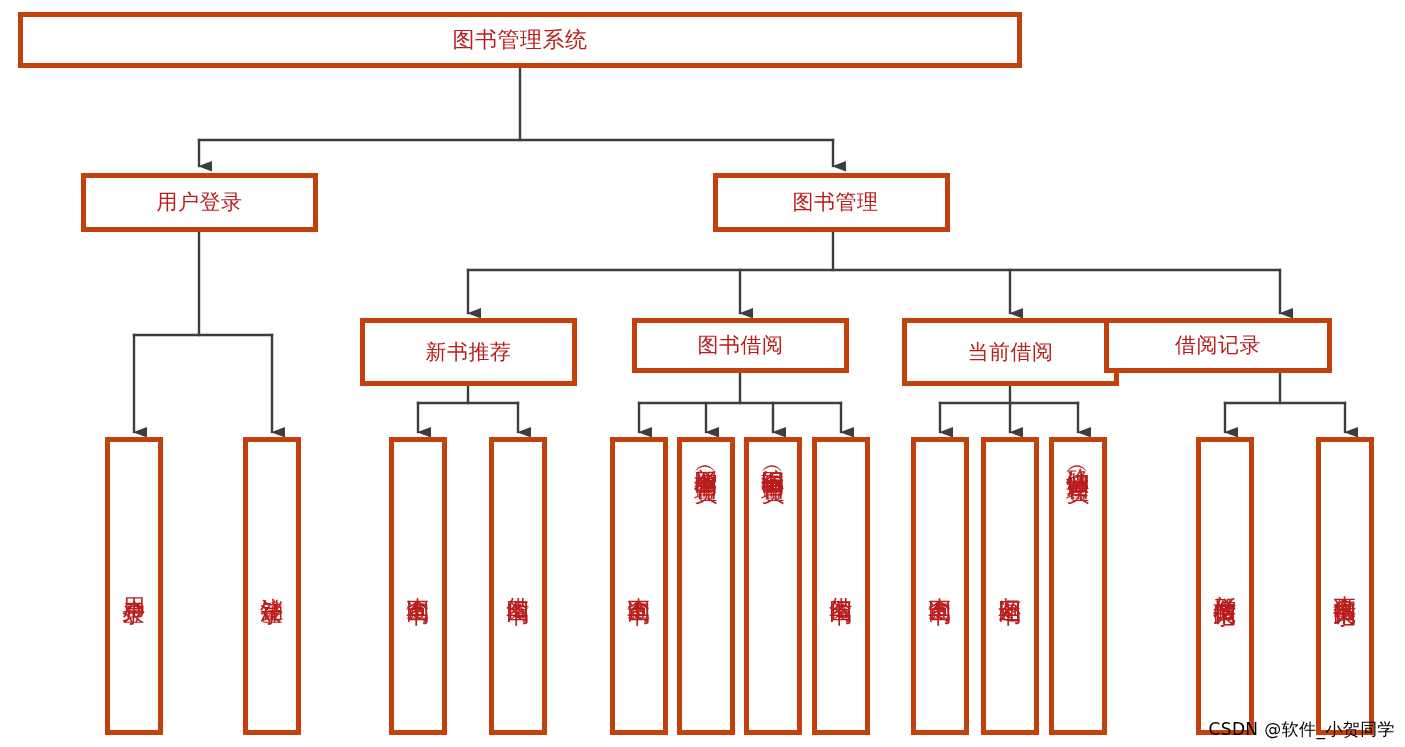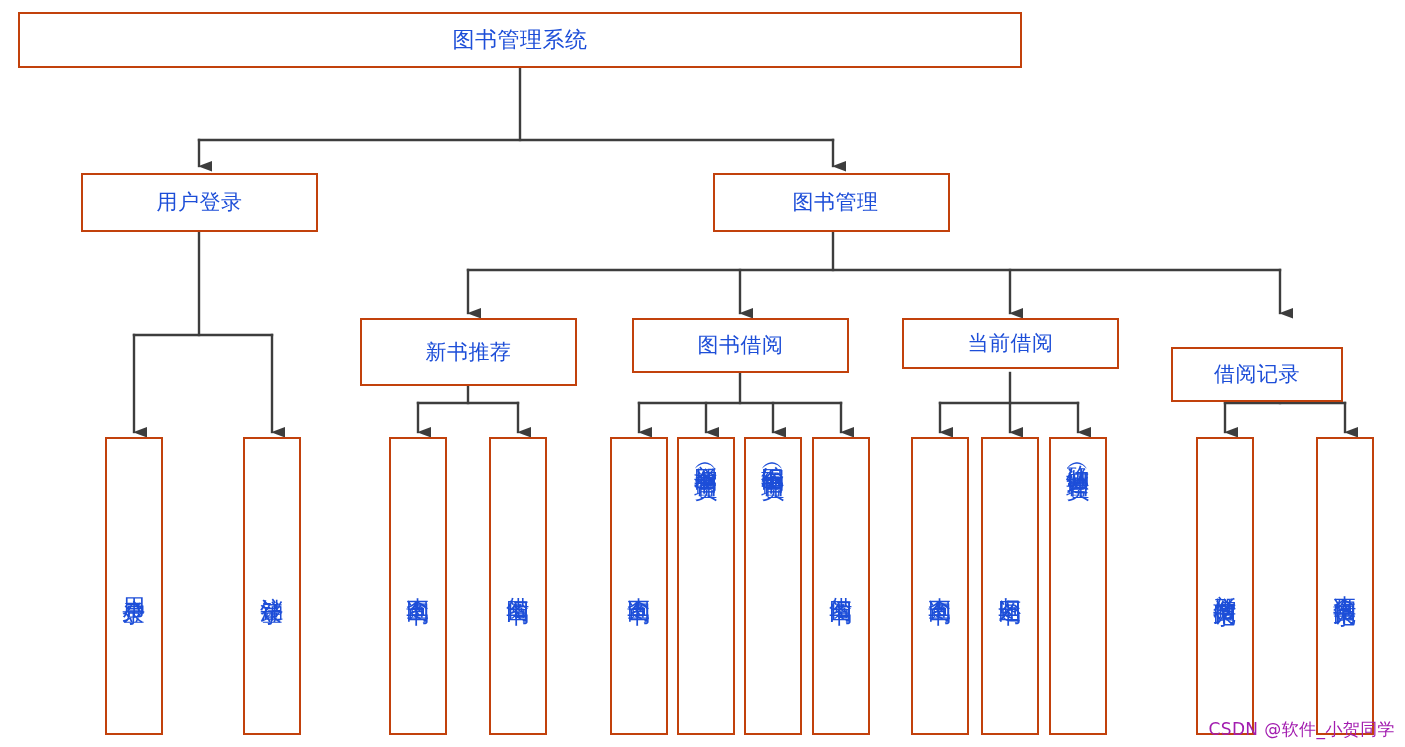--- a/index.html
+++ b/index.html
@@ -5,43 +5,43 @@
   html,body{margin:0;padding:0;}
   body{
     width:1405px;height:747px;background:#ffffff;
     font-family:"DejaVu Sans","Liberation Sans",sans-serif;
     overflow:hidden;position:relative;
   }
   #canvas{position:absolute;left:0;top:0;width:1405px;height:747px;}
   #wires{position:absolute;left:0;top:0;width:1405px;height:747px;}
   .node{
     position:absolute;box-sizing:border-box;
-    background:#ffffff;border:2px solid #c2410c;
+    background:#ffffff;border:5px solid #c2410c;
     display:flex;align-items:center;justify-content:center;
-    color:#1d4ed8;
+    color:#b91c1c;
   }
   .node .lbl{
     display:block;text-align:center;line-height:1.18;
     letter-spacing:.5px;
   }
   .node.horiz .lbl{font-size:21px;}
   .node.root .lbl{font-size:22px;}
   .node.vert{
     align-items:flex-start;justify-content:center;padding-top:8px;
   }
   .node.vert .lbl{
     writing-mode:vertical-rl;text-orientation:upright;
     font-size:23px;line-height:1.06;letter-spacing:2px;
     white-space:nowrap;
   }
   .node.vert.mid{align-items:center;padding-top:0;}
   .node.vert.mid .lbl{margin-bottom:6px;}
   #watermark{
     position:absolute;right:10px;bottom:6px;
-    font-size:17px;color:#a21caf;letter-spacing:.4px;
+    font-size:17px;color:#000000;letter-spacing:.4px;
     white-space:nowrap;
   }
 </style>
 </head>
 <body>
 
 <div id="canvas">
 
   <svg id="wires" viewBox="0 0 1405 747" xmlns="http://www.w3.org/2000/svg">
     <defs>
@@ -104,24 +104,24 @@
   <div class="node horiz" style="left:713px;top:173px;width:237px;height:59px;padding-left:8px;">
     <span class="lbl">图书管理</span>
   </div>
 
   <div class="node horiz" style="left:360px;top:318px;width:217px;height:68px;">
     <span class="lbl">新书推荐</span>
   </div>
   <div class="node horiz" style="left:632px;top:318px;width:217px;height:55px;justify-content:center;">
     <span class="lbl">图书借阅</span>
   </div>
-  <div class="node horiz" style="left:902px;top:318px;width:217px;height:51px;">
+  <div class="node horiz" style="left:902px;top:318px;width:217px;height:68px;">
     <span class="lbl">当前借阅</span>
   </div>
-  <div class="node horiz" style="left:1171px;top:318px;width:172px;height:55px;margin-top:29px;">
+  <div class="node horiz" style="left:1104px;top:318px;width:228px;height:55px;">
     <span class="lbl">借阅记录</span>
   </div>
 
   <div class="node vert mid" style="left:105px;top:437px;width:58px;height:298px;">
     <span class="lbl">用户登录</span>
   </div>
   <div class="node vert mid" style="left:243px;top:437px;width:58px;height:298px;">
     <span class="lbl">注销登录</span>
   </div>
 

